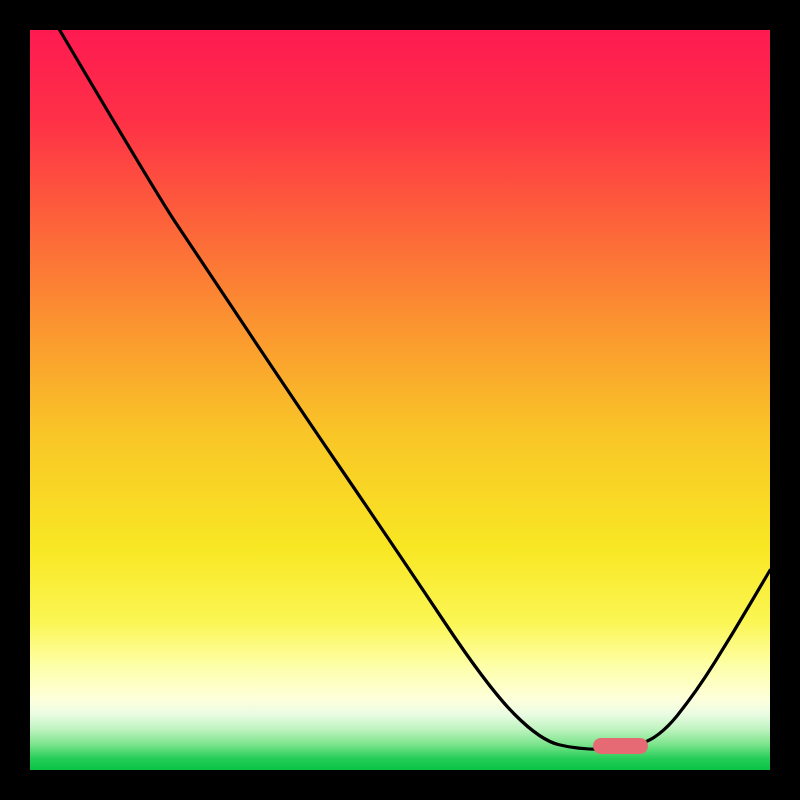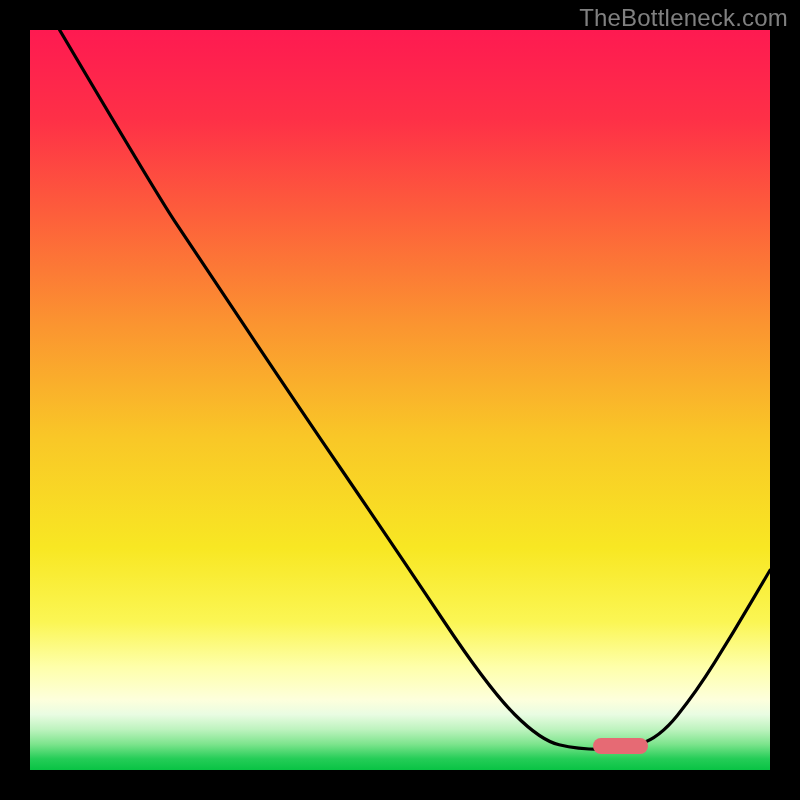--- a/index.html
+++ b/index.html
@@ -52,21 +52,20 @@
   .marker {
     position: absolute;
     background: #e66a74;
     border-radius: 8px;
   }
 </style>
 </head>
 <body>
 
 <div class="frame">
-  <div class="watermark">TheBottleneck.com</div>
 
   <div class="plot">
     <svg class="gradient" viewBox="0 0 740 740" preserveAspectRatio="none">
       <defs>
         <linearGradient id="bg" x1="0" y1="0" x2="0" y2="1">
             <stop offset="0.00%" stop-color="#fe1a51"></stop>
             <stop offset="12.00%" stop-color="#fe3047"></stop>
             <stop offset="25.00%" stop-color="#fd5f3b"></stop>
             <stop offset="40.00%" stop-color="#fb9530"></stop>
             <stop offset="55.00%" stop-color="#f9c727"></stop>

